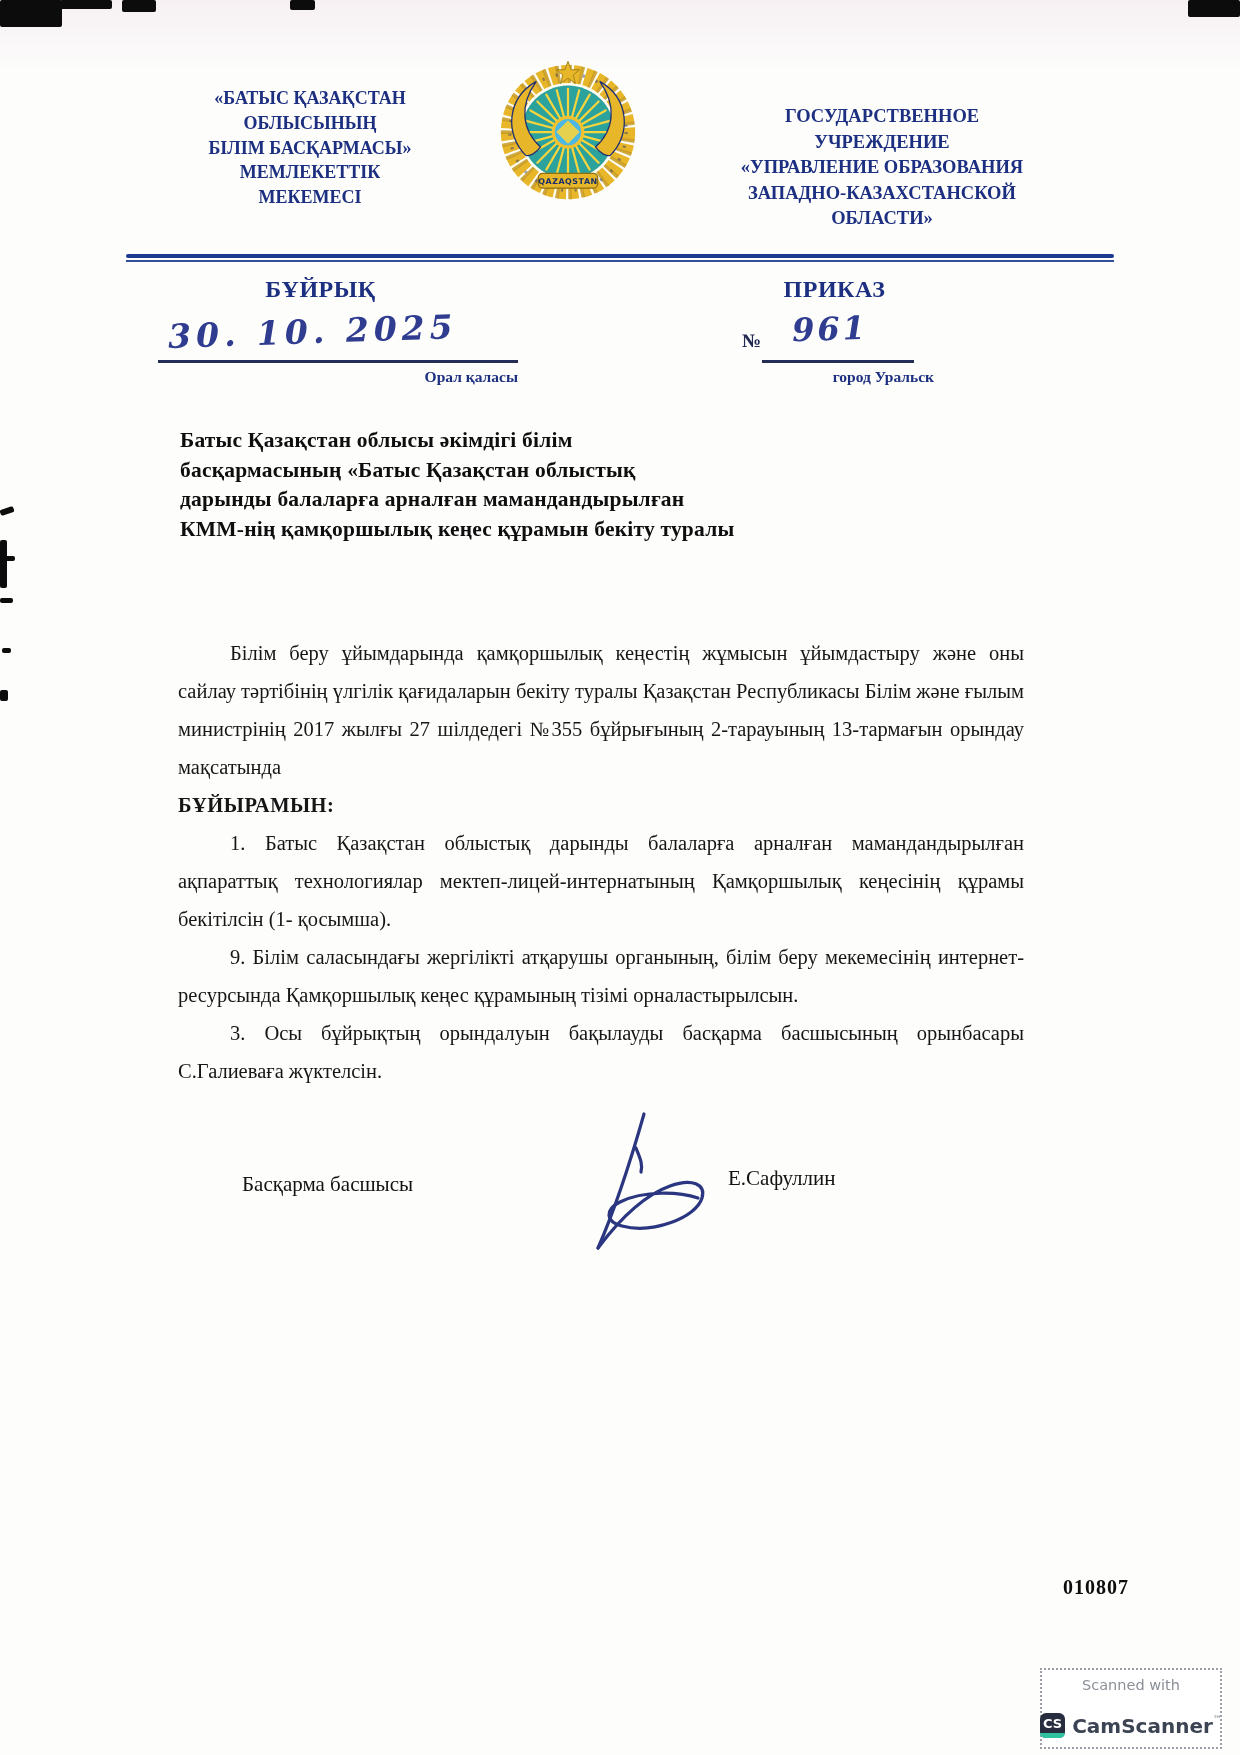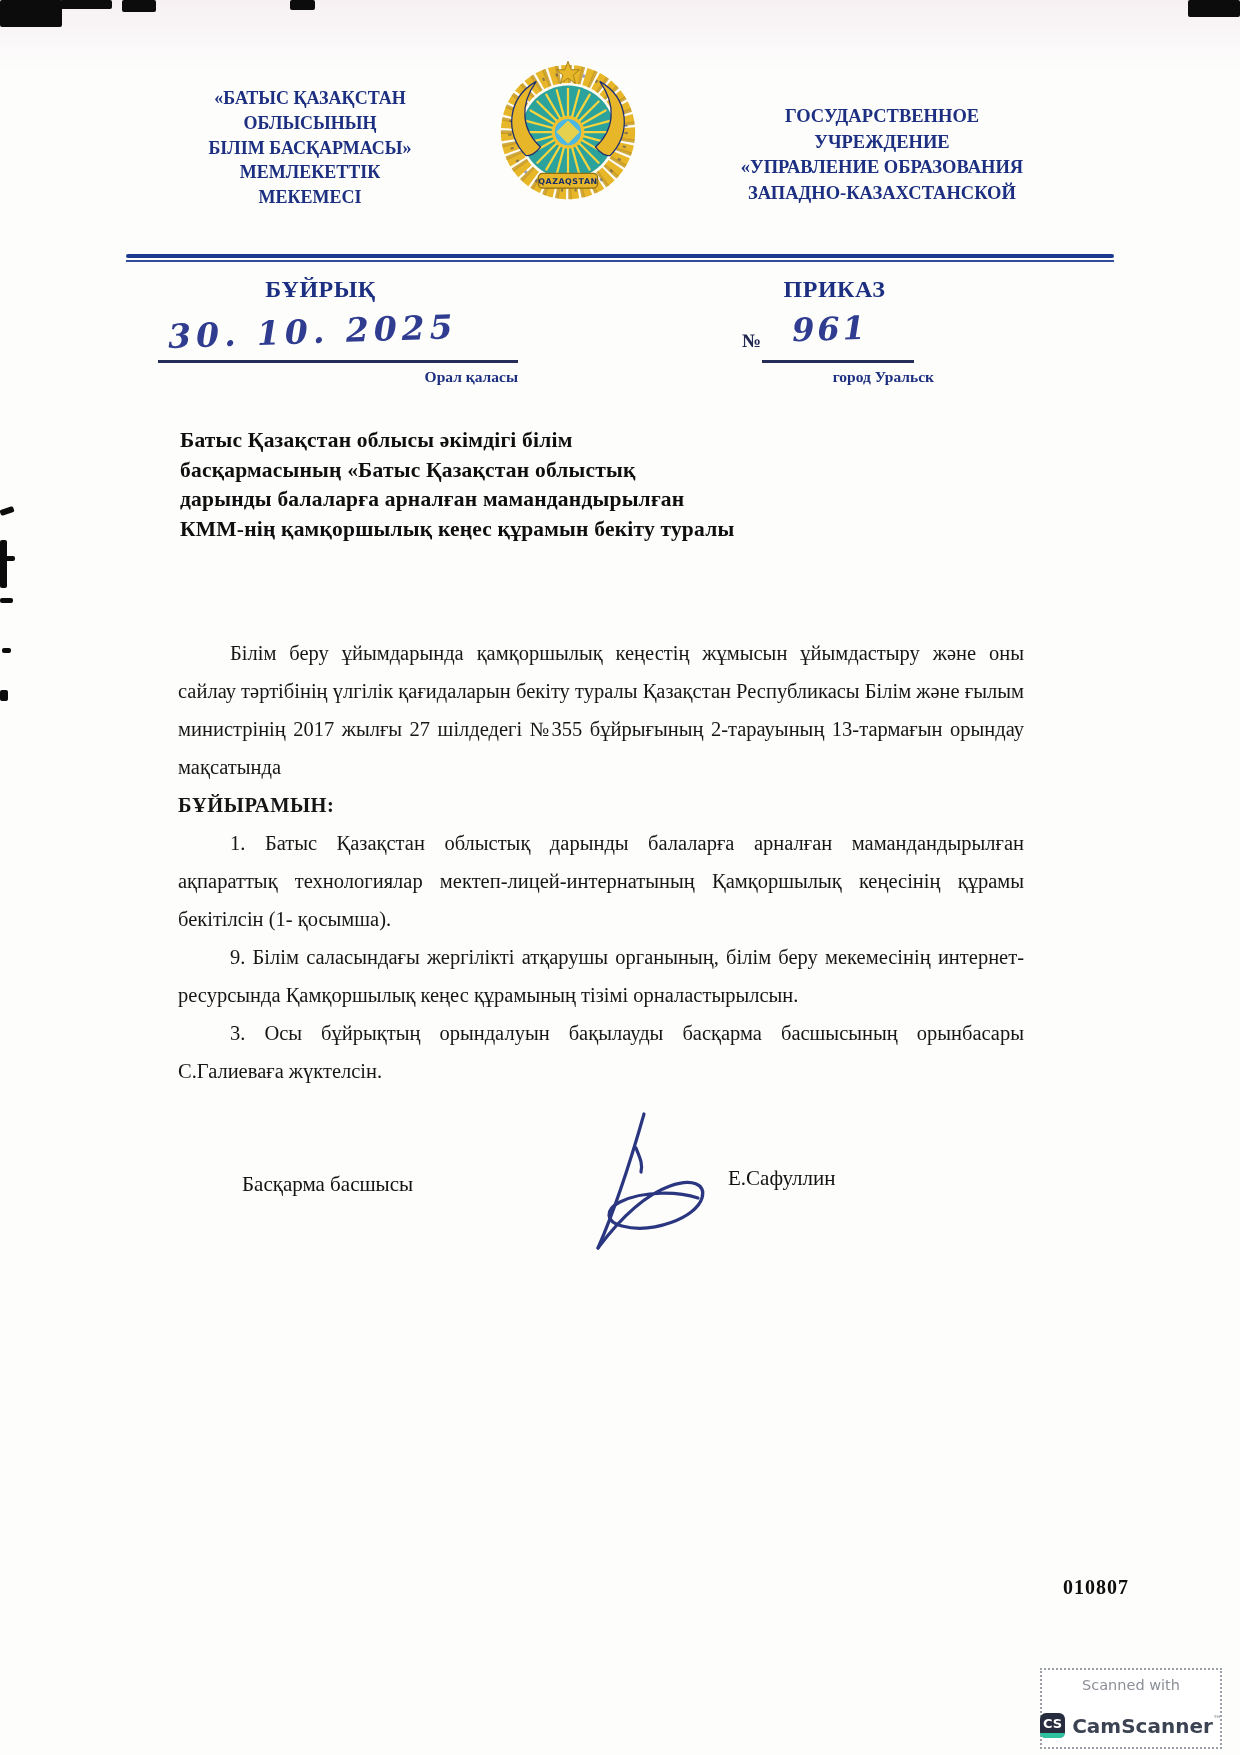--- a/index.html
+++ b/index.html
@@ -133,20 +133,21 @@
       <rect x="42" y="111" width="56" height="14" rx="4" fill="#e7b629" stroke="#8f6f10" stroke-width="1.2"></rect>
       <text x="70" y="121.5" text-anchor="middle" font-family="DejaVu Sans, sans-serif" font-size="7.5" font-weight="bold" fill="#17306b" letter-spacing="0.5">QAZAQSTAN</text>
     </svg>
   </div>
 
   <div class="abs org org-right">
     <div>ГОСУДАРСТВЕННОЕ</div>
     <div>УЧРЕЖДЕНИЕ</div>
     <div>«УПРАВЛЕНИЕ ОБРАЗОВАНИЯ</div>
     <div>ЗАПАДНО-КАЗАХСТАНСКОЙ</div>
+    <div>ОБЛАСТИ»</div>
   </div>
 
   <div class="abs rule">
     <div class="thick"></div>
     <div class="thin"></div>
   </div>
 
   <div class="abs order-word" style="left:228px; top:276px; width:185px;">БҰЙРЫҚ</div>
   <div class="abs order-word" style="left:742px; top:276px; width:185px;">ПРИКАЗ</div>
 

